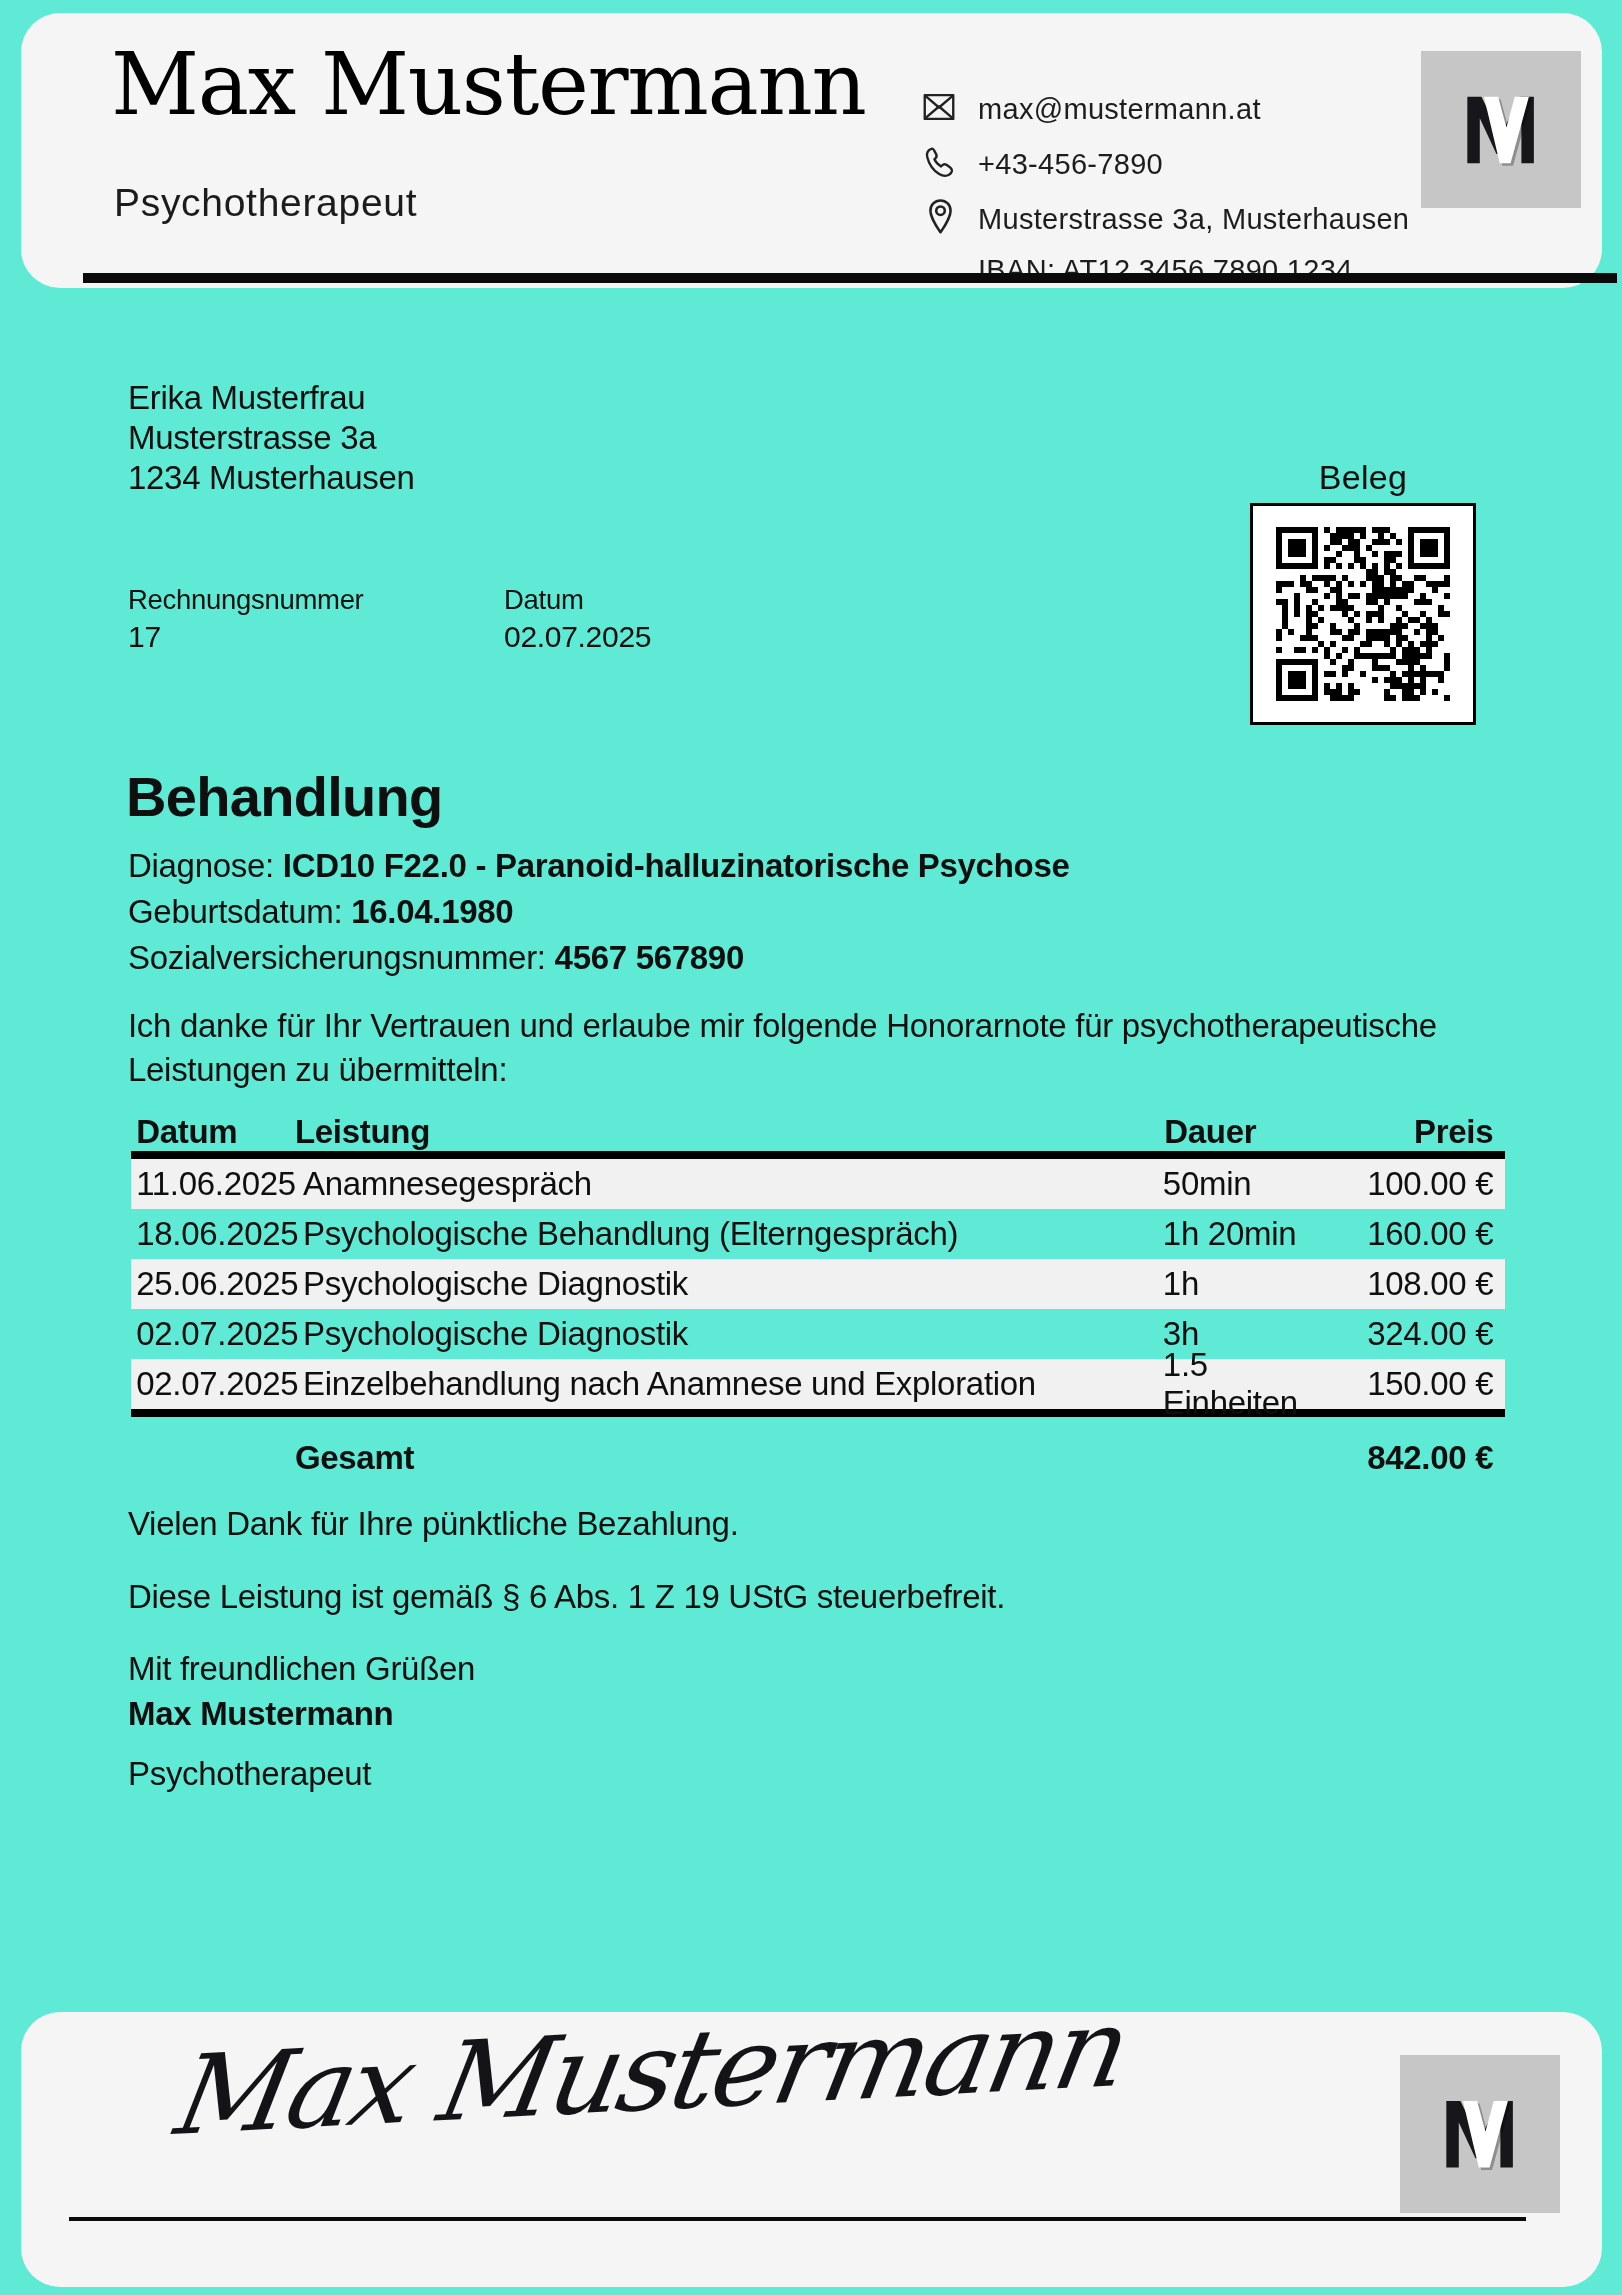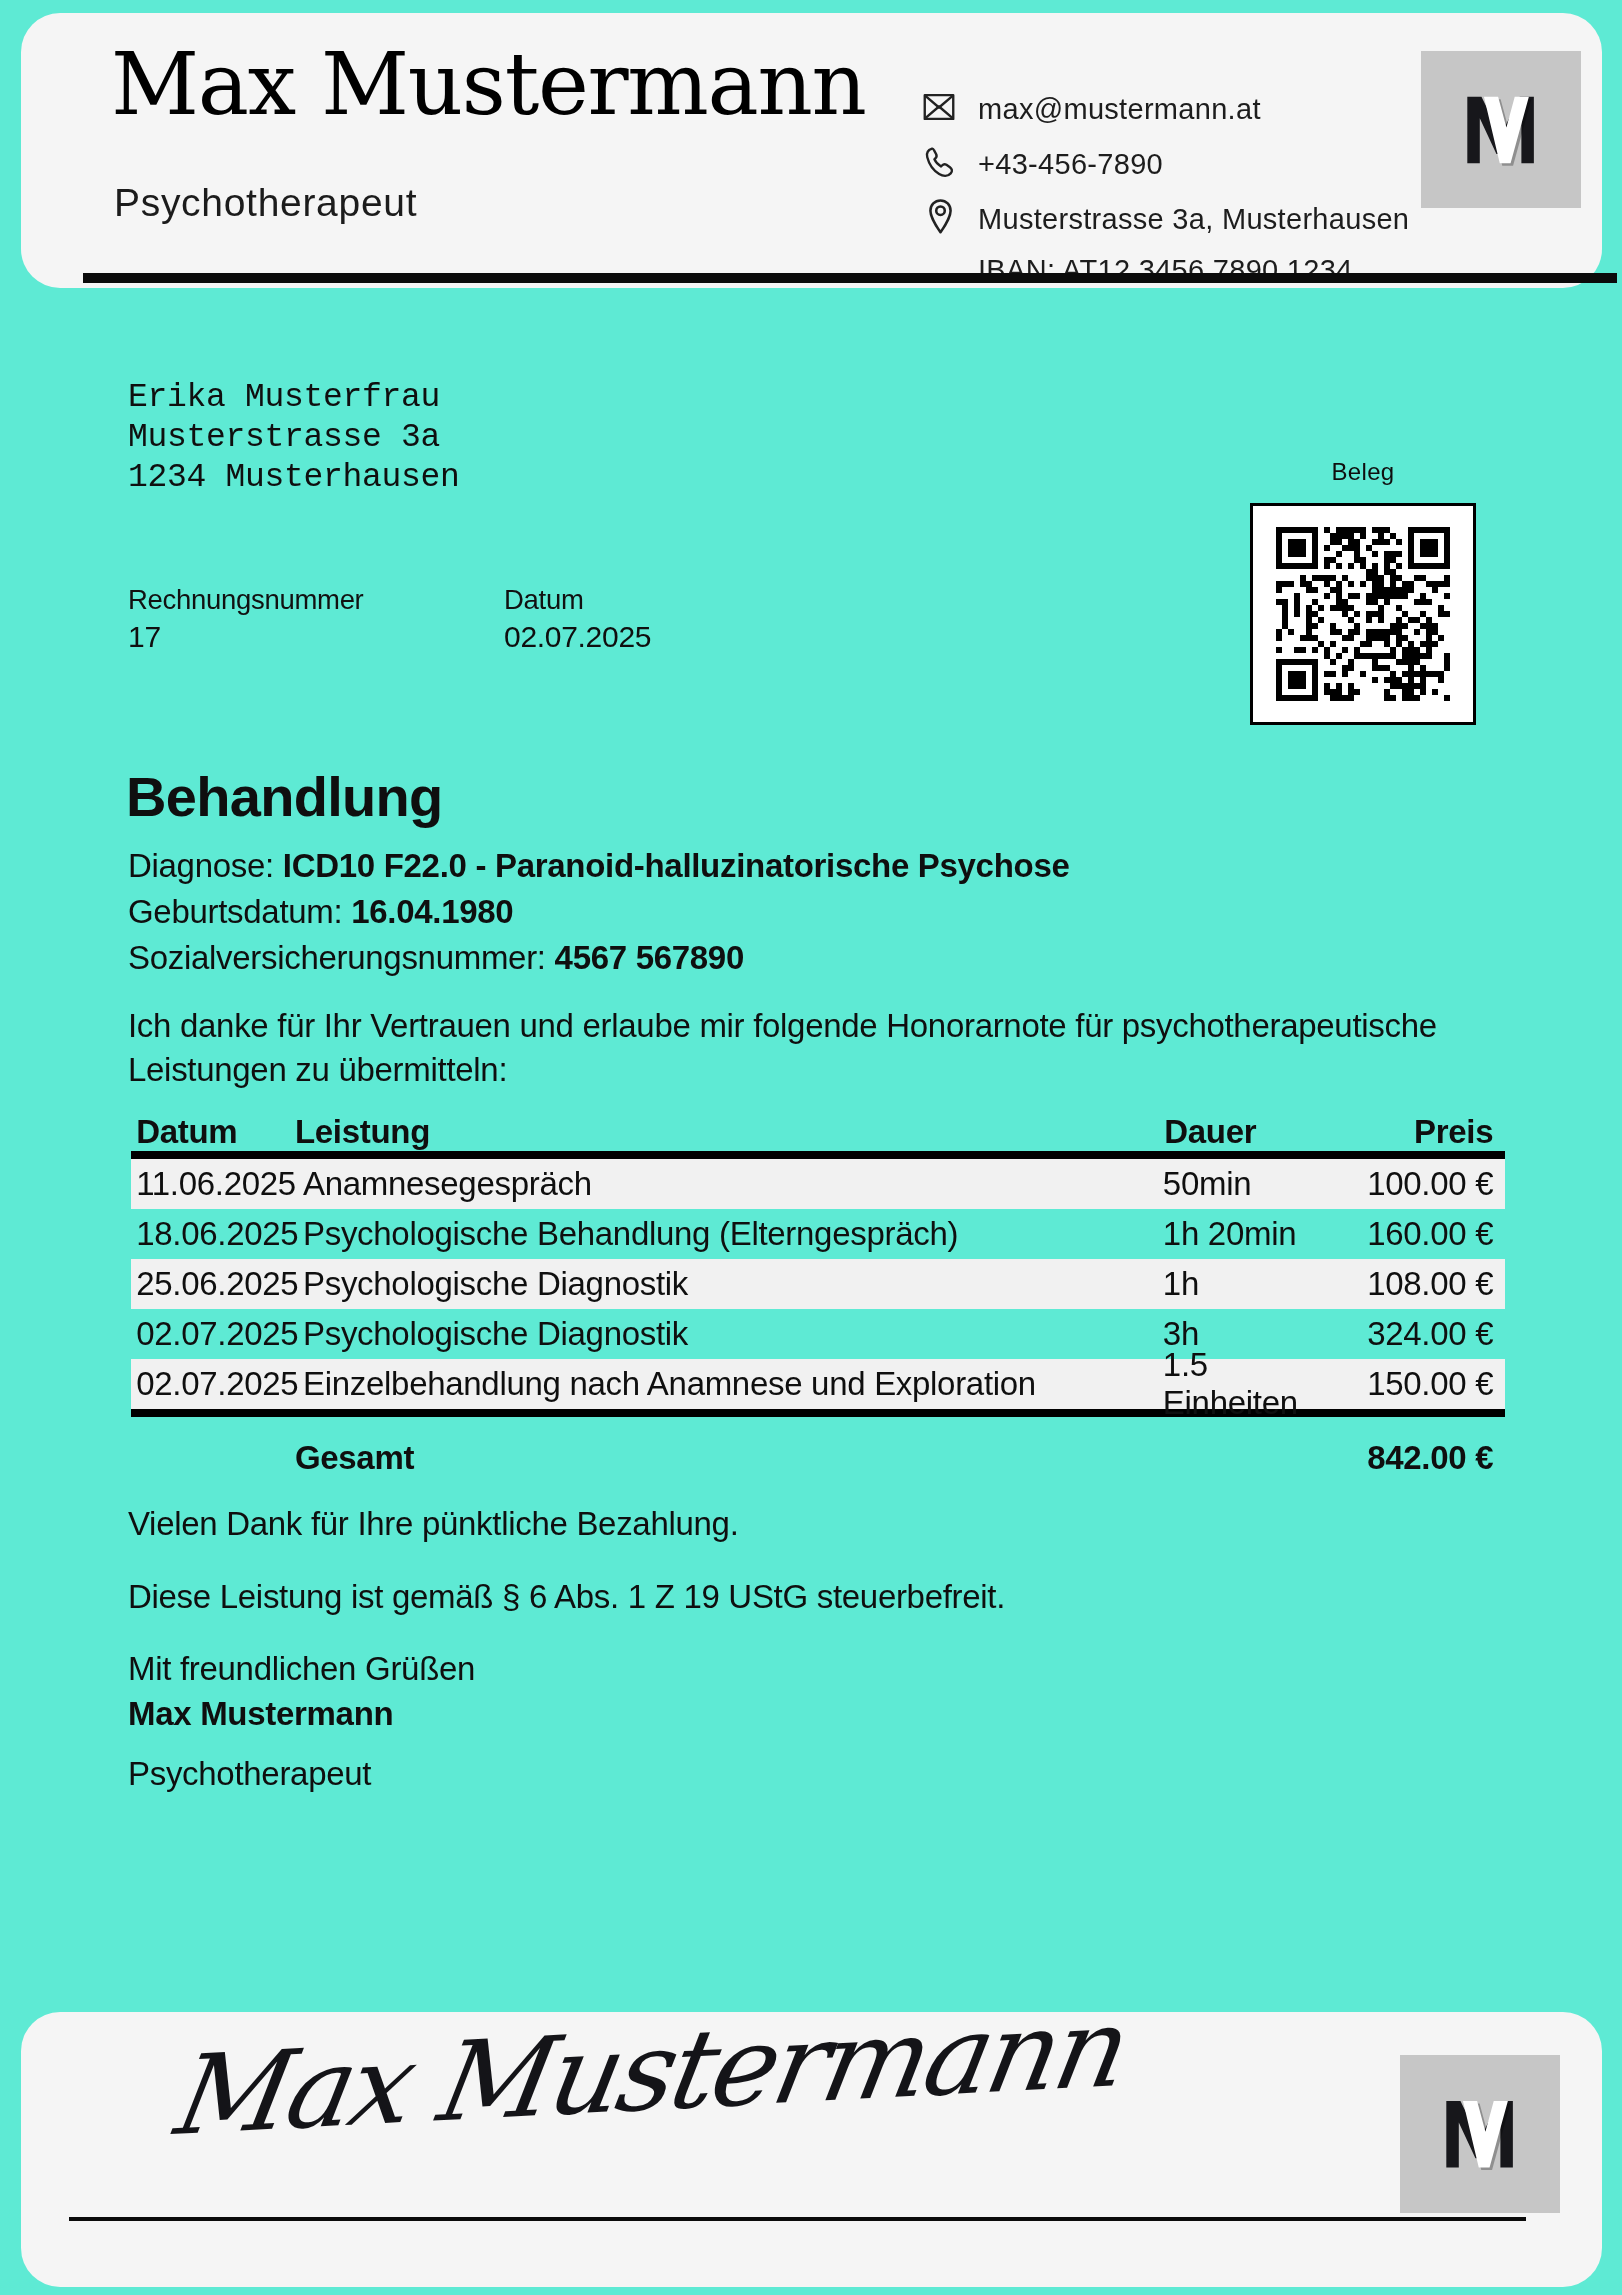--- a/index.html
+++ b/index.html
@@ -18,24 +18,24 @@
   .brand-name{position:absolute;left:90px;top:27.5px;font-family:"DejaVu Serif","Liberation Serif",serif;font-size:86px;line-height:1;color:#000;letter-spacing:-1.3px;white-space:nowrap;}
   .brand-title{position:absolute;left:93px;top:168px;font-size:39px;letter-spacing:0.7px;color:#1c1c1c;white-space:nowrap;}
   .contact-icon{position:absolute;left:899px;width:38px;height:38px;}
   .contact-text{position:absolute;left:957px;font-size:29px;color:#1d1d1d;letter-spacing:0.3px;white-space:nowrap;}
   .header-rule{position:absolute;left:62px;top:260px;width:1534px;height:9.8px;background:#0b0b0b;}
   .logo-box{position:absolute;background:var(--logo-bg);display:flex;align-items:center;justify-content:center;}
   .logo-box.header{left:1400px;top:38px;width:160px;height:157px;}
   .logo-box svg{width:52%;height:56%;}
 
   
-  .recipient{position:absolute;left:128px;top:378px;font-size:33px;line-height:40px;letter-spacing:-0.3px;font-family:Liberation Mono, monospace;}
-
-  
-  .beleg-label{position:absolute;left:1250px;top:458px;width:226px;text-align:center;font-size:24px;letter-spacing:0.3px;}
+  .recipient{position:absolute;left:128px;top:378px;font-size:33px;line-height:40px;letter-spacing:-0.3px;}
+
+  
+  .beleg-label{position:absolute;left:1250px;top:458px;width:226px;text-align:center;font-size:34px;letter-spacing:0.3px;}
   .qr-box{position:absolute;left:1250px;top:503px;width:226px;height:222px;background:#ffffff;border:3.9px solid #000;padding:21px;}
   .qr-box svg{width:100%;height:100%;}
 
   
   .meta-label{position:absolute;top:584px;font-size:27.5px;color:#111;letter-spacing:-0.3px;}
   .meta-value{position:absolute;top:620px;font-size:30px;letter-spacing:-0.3px;}
   .col-1{left:128px;} .col-2{left:504px;}
 
   
   .doc-title{position:absolute;left:126px;top:764px;font-size:56px;font-weight:bold;letter-spacing:-0.7px;}

